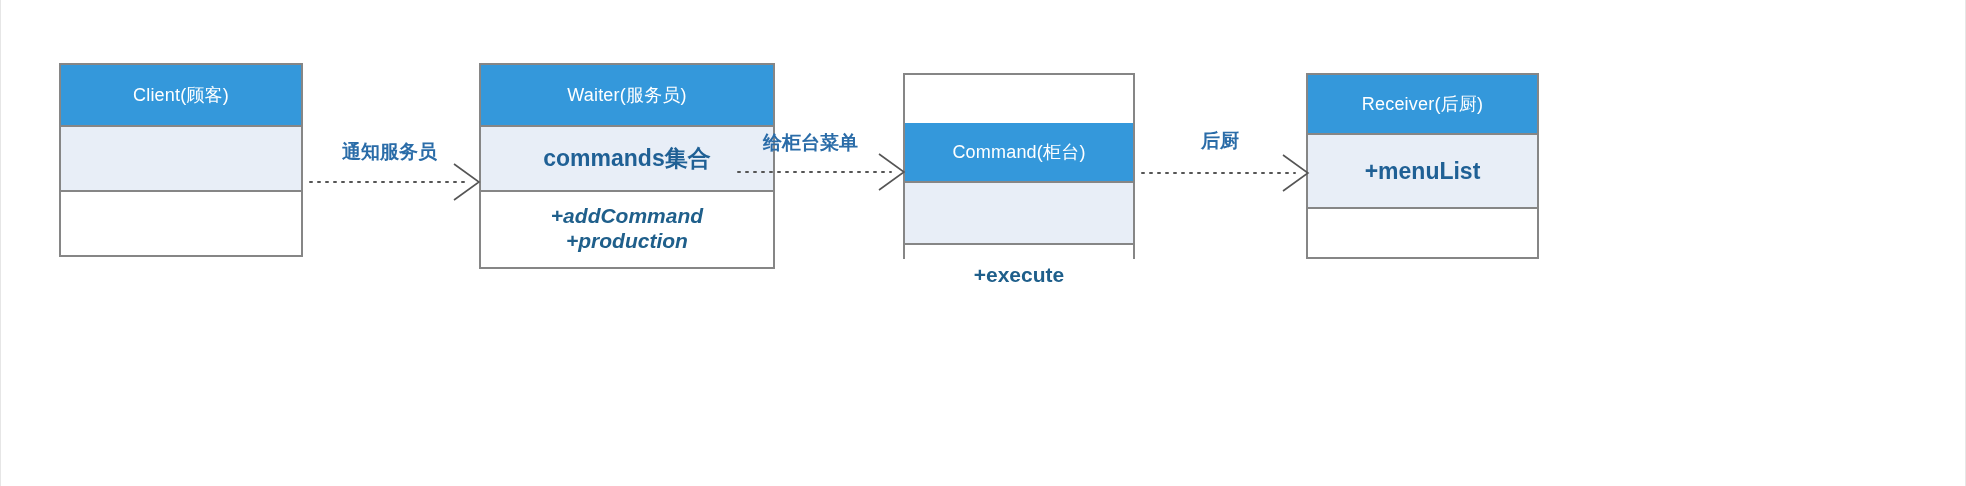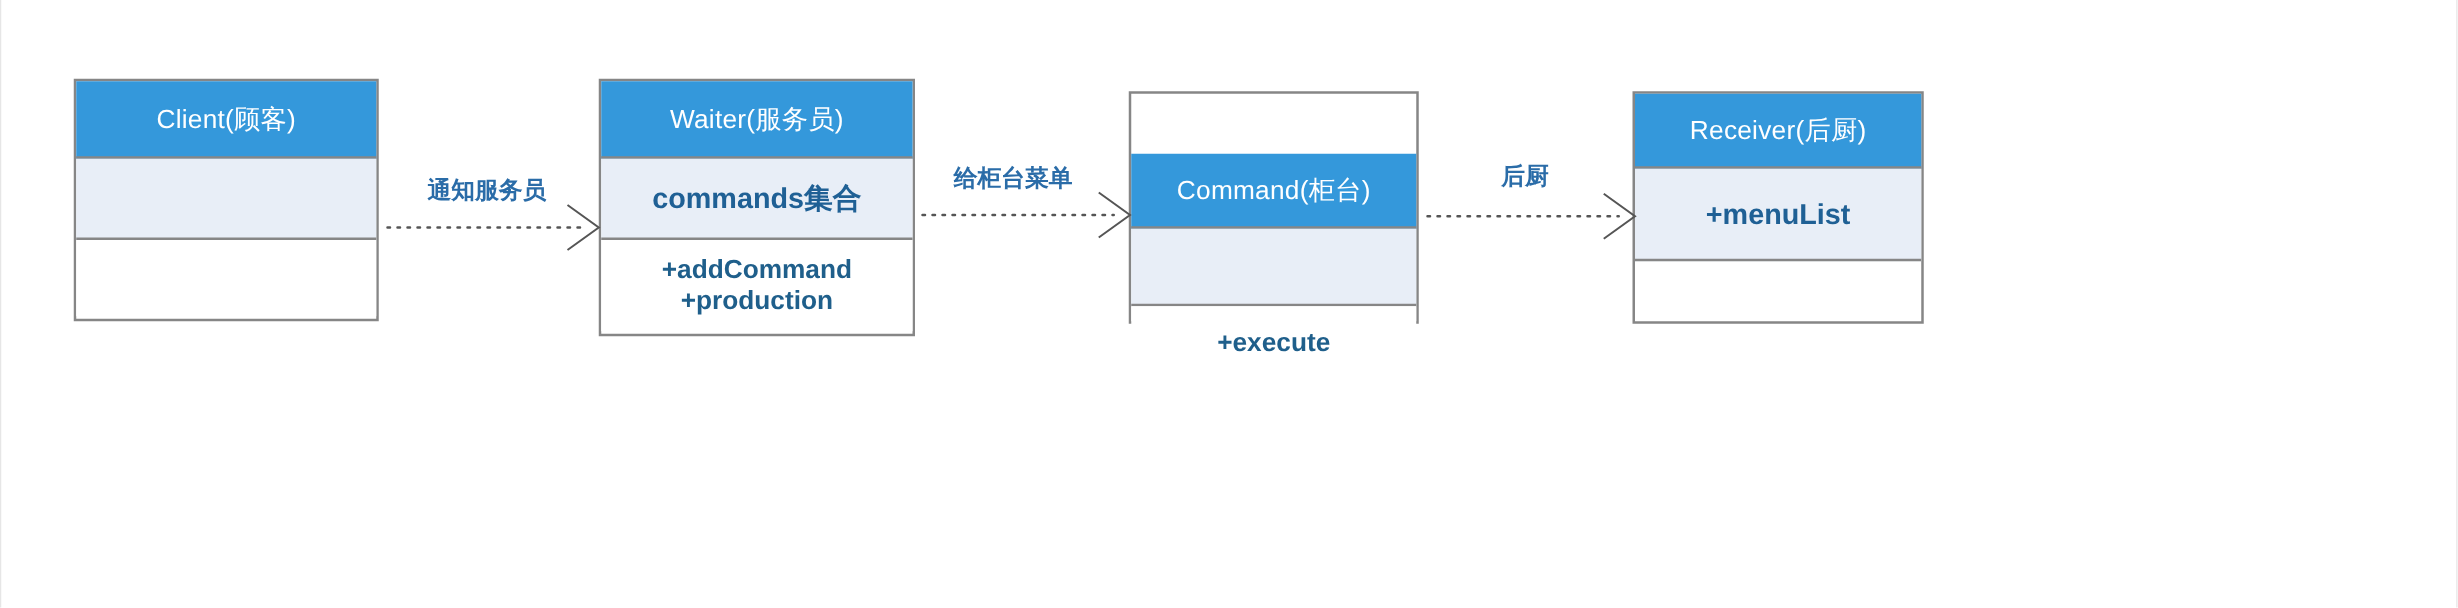--- a/index.html
+++ b/index.html
@@ -20,21 +20,21 @@
   
   .uml-box {
     position:absolute;
     box-sizing:border-box;
     border:2px solid #868686;
     background:#ffffff;
   }
   .uml-header {
     background:#3498db;
     color:#ffffff;
-    font-size:21px;
+    font-size:18px;
     font-weight:400;
     display:flex;
     align-items:center;
     justify-content:center;
     box-sizing:border-box;
     border-bottom:2px solid #868686;
     letter-spacing:0.2px;
   }
   .uml-attrs {
     background:#e8eef7;
@@ -85,28 +85,28 @@
       <span>Client(顾客)</span>
     </div>
     <div class="uml-attrs" style="height:65px;">
       <span></span>
     </div>
     <div class="uml-methods" style="height:61px;">
       <span class="m-line"></span>
     </div>
   </div>
 
-  <div class="uml-box" style="left:478px; top:63px; width:253px; height:206px;">
+  <div class="uml-box" style="left:478px; top:63px; width:296px; height:206px;">
     <div class="uml-header" style="height:62px;">
       <span>Waiter(服务员)</span>
     </div>
     <div class="uml-attrs" style="height:65px;">
       <span>commands集合</span>
     </div>
-    <div class="uml-methods" style="height:73px;">
+    <div class="uml-methods" style="height:73px;font-style:italic;">
       <span class="m-line">+addCommand</span>
       <span class="m-line">+production</span>
     </div>
   </div>
 
   <div class="uml-box" style="left:902px; top:73px; width:232px; height:186px;">
     <div class="uml-header" style="height:60px;margin-top:48px;">
       <span>Command(柜台)</span>
     </div>
     <div class="uml-attrs" style="height:62px;">

